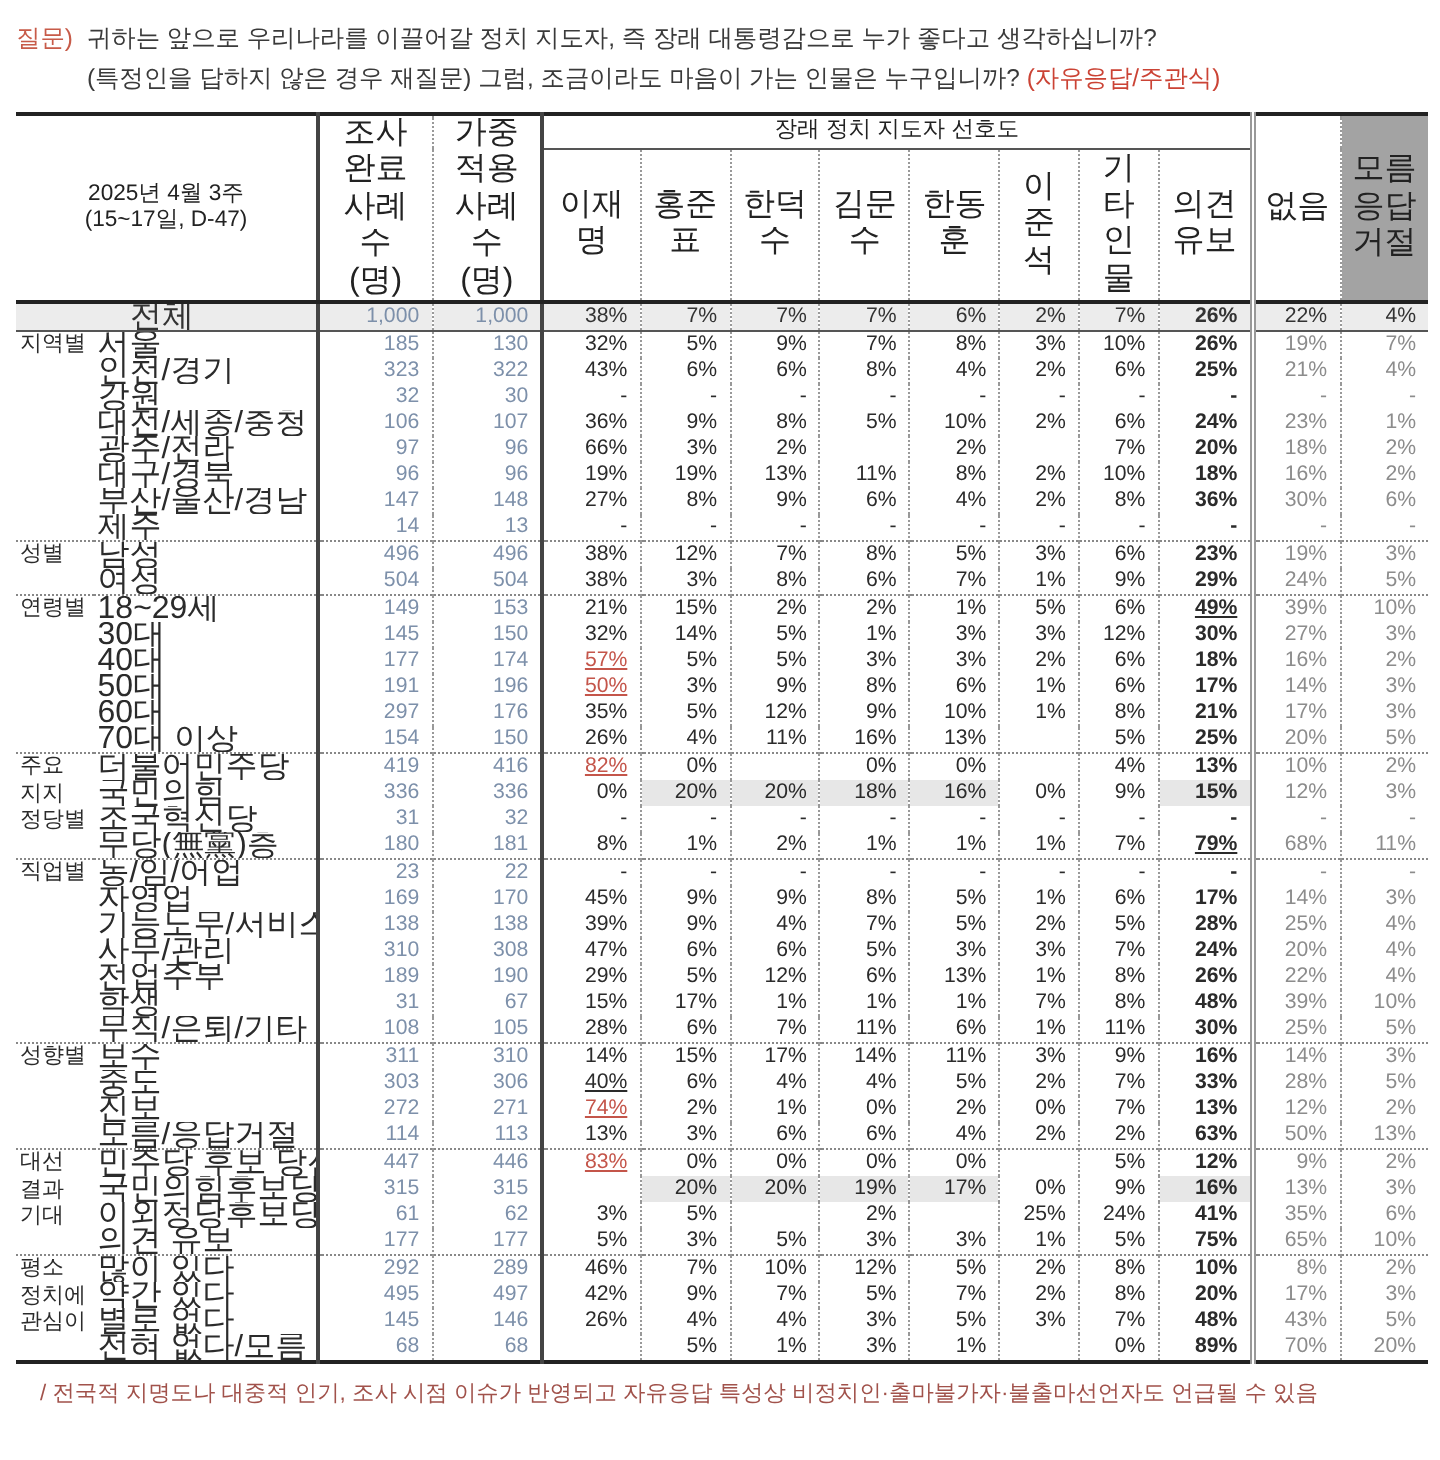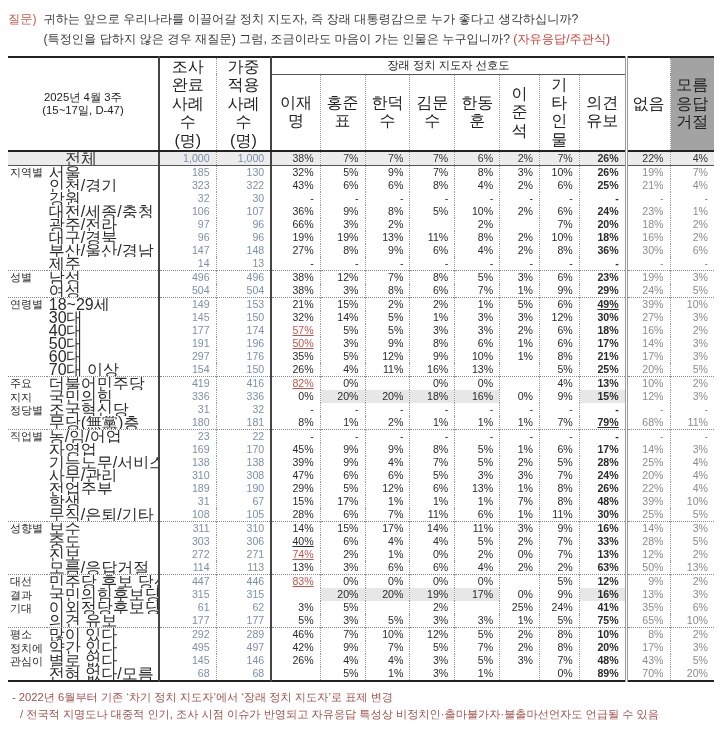--- a/index.html
+++ b/index.html
@@ -722,17 +722,16 @@
           <td class="pct-cell c-v"></td>
           <td class="pct-cell c-v">0%</td>
           <td class="pct-cell c-res">89%</td>
           <td class="pct-cell c-none dim">70%</td>
           <td class="pct-cell c-dk dim">20%</td>
         </tr>
       </tbody>
   </table>
 
   <div class="footnotes">
-    <div class="fn-line">- 2022년 6월부터 기존 ‘차기 정치 지도자’에서 ‘장래 정치 지도자’로 표제 변경</div>
     <div class="fn-line indent">/ 전국적 지명도나 대중적 인기, 조사 시점 이슈가 반영되고 자유응답 특성상 비정치인·출마불가자·불출마선언자도 언급될 수 있음</div>
   </div>
 
 </div>
 
 </body></html>

